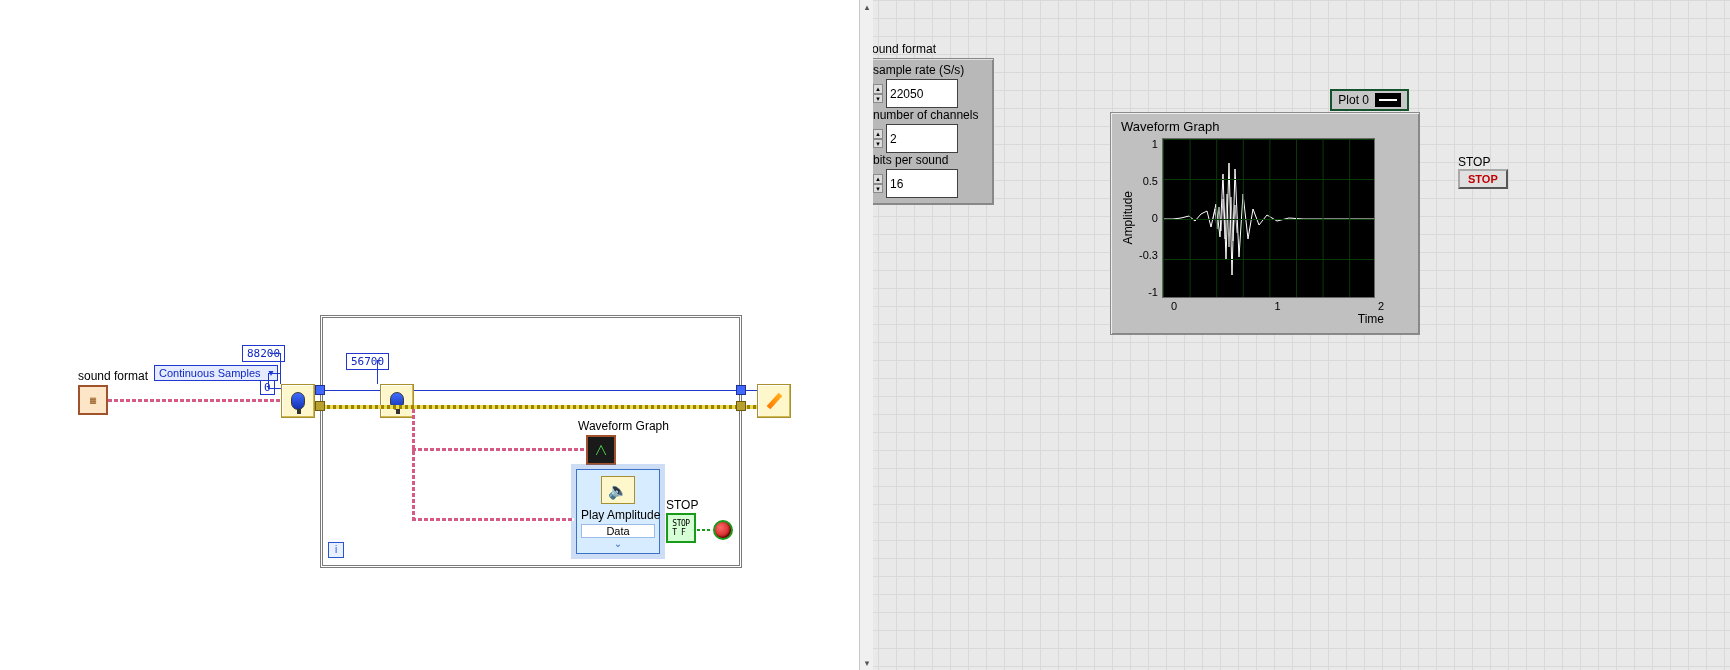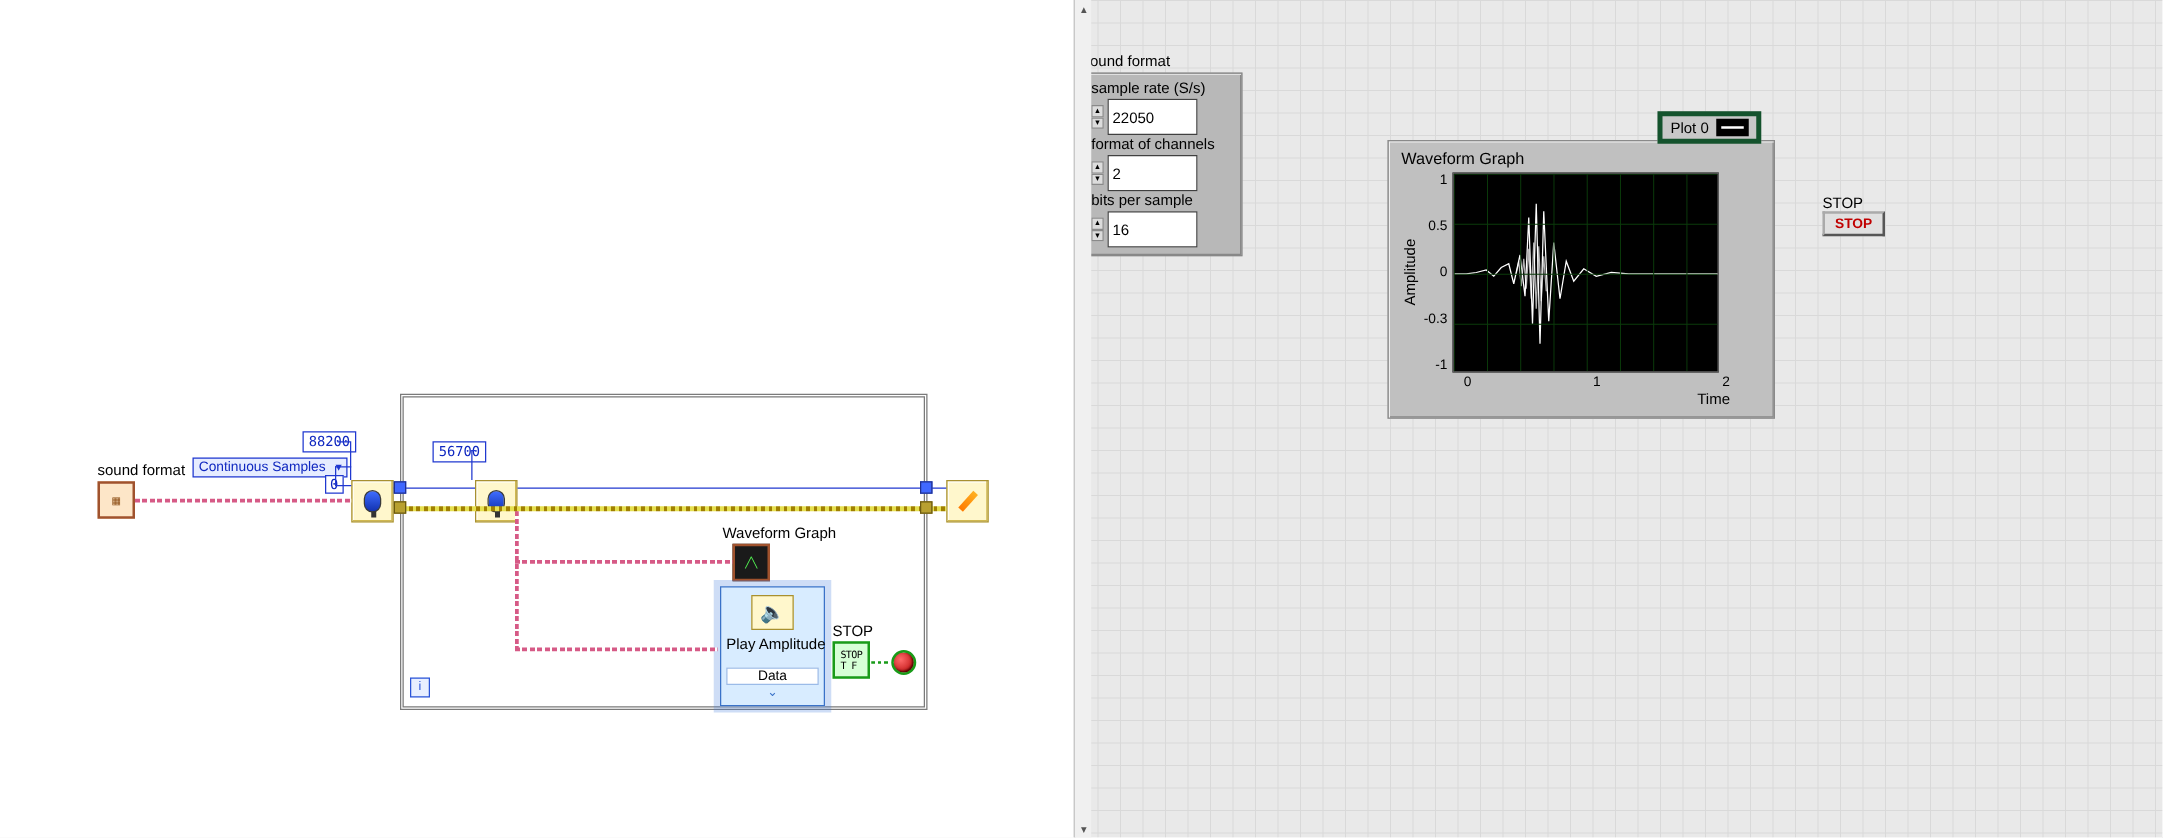--- a/index.html
+++ b/index.html
@@ -36,21 +36,21 @@
   .term.graph  {border-color:#a0522d;background:#1a1a1a;color:#5f5}
   .term.stop   {border-color:#199b19;background:#d6ffd6;font-family:monospace;font-size:8px;letter-spacing:-.5px}
   .led-stop{width:20px;height:20px;border:2px solid #199b19;border-radius:50%;background:radial-gradient(circle at 35% 35%,#ff6a6a,#b00000);box-shadow:inset -1px -1px 2px #400}
 
   
   #while-loop{border:3px double #7a7a7a;background:transparent}
 
   
   #play-vi{background:#d8ecff;border:1px solid #3a72c8;box-shadow:0 0 0 5px rgba(60,120,220,.25);padding:4px;text-align:center}
   #play-vi .ico{width:34px;height:28px;margin:2px auto 4px;background:#fff7cc;border:1px solid #a89030;display:flex;align-items:center;justify-content:center}
-  #play-vi .row{font-size:11px;background:#fff;border:1px solid #9bbbe8;margin-top:12px}
+  #play-vi .row{font-size:11px;background:#fff;border:1px solid #9bbbe8;margin-top:2px}
   #play-vi .chev{font-size:10px;color:#3a72c8}
 
   
   .wire{position:absolute;background:#000;pointer-events:none}
   .wire.h{height:1px}.wire.v{width:1px}
   .wire.blue{background:#2038d0}
   .wire.pinkH{height:3px;background:repeating-linear-gradient(90deg,#d65a86 0 4px,#fff 4px 6px)}
   .wire.pinkV{width:3px;background:repeating-linear-gradient(180deg,#d65a86 0 4px,#fff 4px 6px)}
   .wire.yellowH{height:4px;background:repeating-linear-gradient(90deg,#a08000 0 3px,#e6e050 3px 6px)}
   .wire.greenH{height:2px;background:repeating-linear-gradient(90deg,#199b19 0 3px,transparent 3px 5px)}
@@ -60,21 +60,21 @@
   
   .fp-cluster{background:#b8b8b8;border:1px solid #888;box-shadow:inset 1px 1px 0 #e0e0e0,inset -1px -1px 0 #888;padding:4px 6px 6px}
   .fp-cluster .cap{font-size:12px;margin:0 0 2px}
   .fp-num{display:flex;align-items:center;gap:3px}
   .fp-num .spin{width:10px;height:19px;display:flex;flex-direction:column}
   .fp-num .spin div{flex:1;background:#dcdcdc;border:1px solid #8a8a8a;font-size:7px;line-height:7px;text-align:center}
   .fp-num input{width:72px;height:29px;border:1px solid #404040;background:#fff;font-size:12px;padding:0 3px}
 
   #graph-panel{background:#c0c0c0;border:1px solid #8a8a8a;box-shadow:inset 1px 1px 0 #eee,inset -1px -1px 0 #888;padding:6px 10px 8px}
   #graph-title{font-size:13px;margin-bottom:4px}
-  #legend{float:right;display:flex;align-items:center;gap:6px;background:#c8c8c8;border:4px solid #14532d;padding:2px 6px;margin:-30px 0 4px}
+  #legend{float:right;display:flex;align-items:center;gap:6px;background:#c8c8c8;border:2px solid #14532d;padding:2px 6px;margin:-30px 0 4px}
   #legend .sw{width:26px;height:14px;background:#000;display:flex;align-items:center;justify-content:center}
   #legend .sw span{width:18px;height:2px;background:#fff}
   #plot-wrap{display:flex}
   #yaxis{display:flex;flex-direction:column;justify-content:space-between;align-items:flex-end;font-size:11px;padding-right:4px}
   #plot{width:213px;height:160px;background:#000;border:1px solid #666;position:relative;overflow:hidden}
   
   #plot::before{content:"";position:absolute;inset:0;
     background-image:linear-gradient(#0a3a0a 1px,transparent 1px),
                      linear-gradient(90deg,#0a3a0a 1px,transparent 1px);
     background-size:26.6px 40px}
@@ -190,29 +190,29 @@
     <span class="abs lbl" style="left:6px;top:42px">sound format</span>
     <div class="abs fp-cluster" style="left:6px;top:58px;width:128px">
       <div class="cap">sample rate (S/s)</div>
       <div class="fp-num">
         <div class="spin">
             <div>▴</div>
             <div>▾</div>
           </div>
         <input value="22050" style="">
       </div>
-      <div class="cap">format of channels</div>
+      <div class="cap">number of channels</div>
       <div class="fp-num">
         <div class="spin">
             <div>▴</div>
             <div>▾</div>
           </div>
         <input value="2" style="">
       </div>
-      <div class="cap">bits per sample</div>
+      <div class="cap">bits per sound</div>
       <div class="fp-num">
         <div class="spin">
             <div>▴</div>
             <div>▾</div>
           </div>
         <input value="16" style="">
       </div>
     </div>
 
     <div class="abs" style="left:250px;top:112px;width:310px" id="graph-panel">

